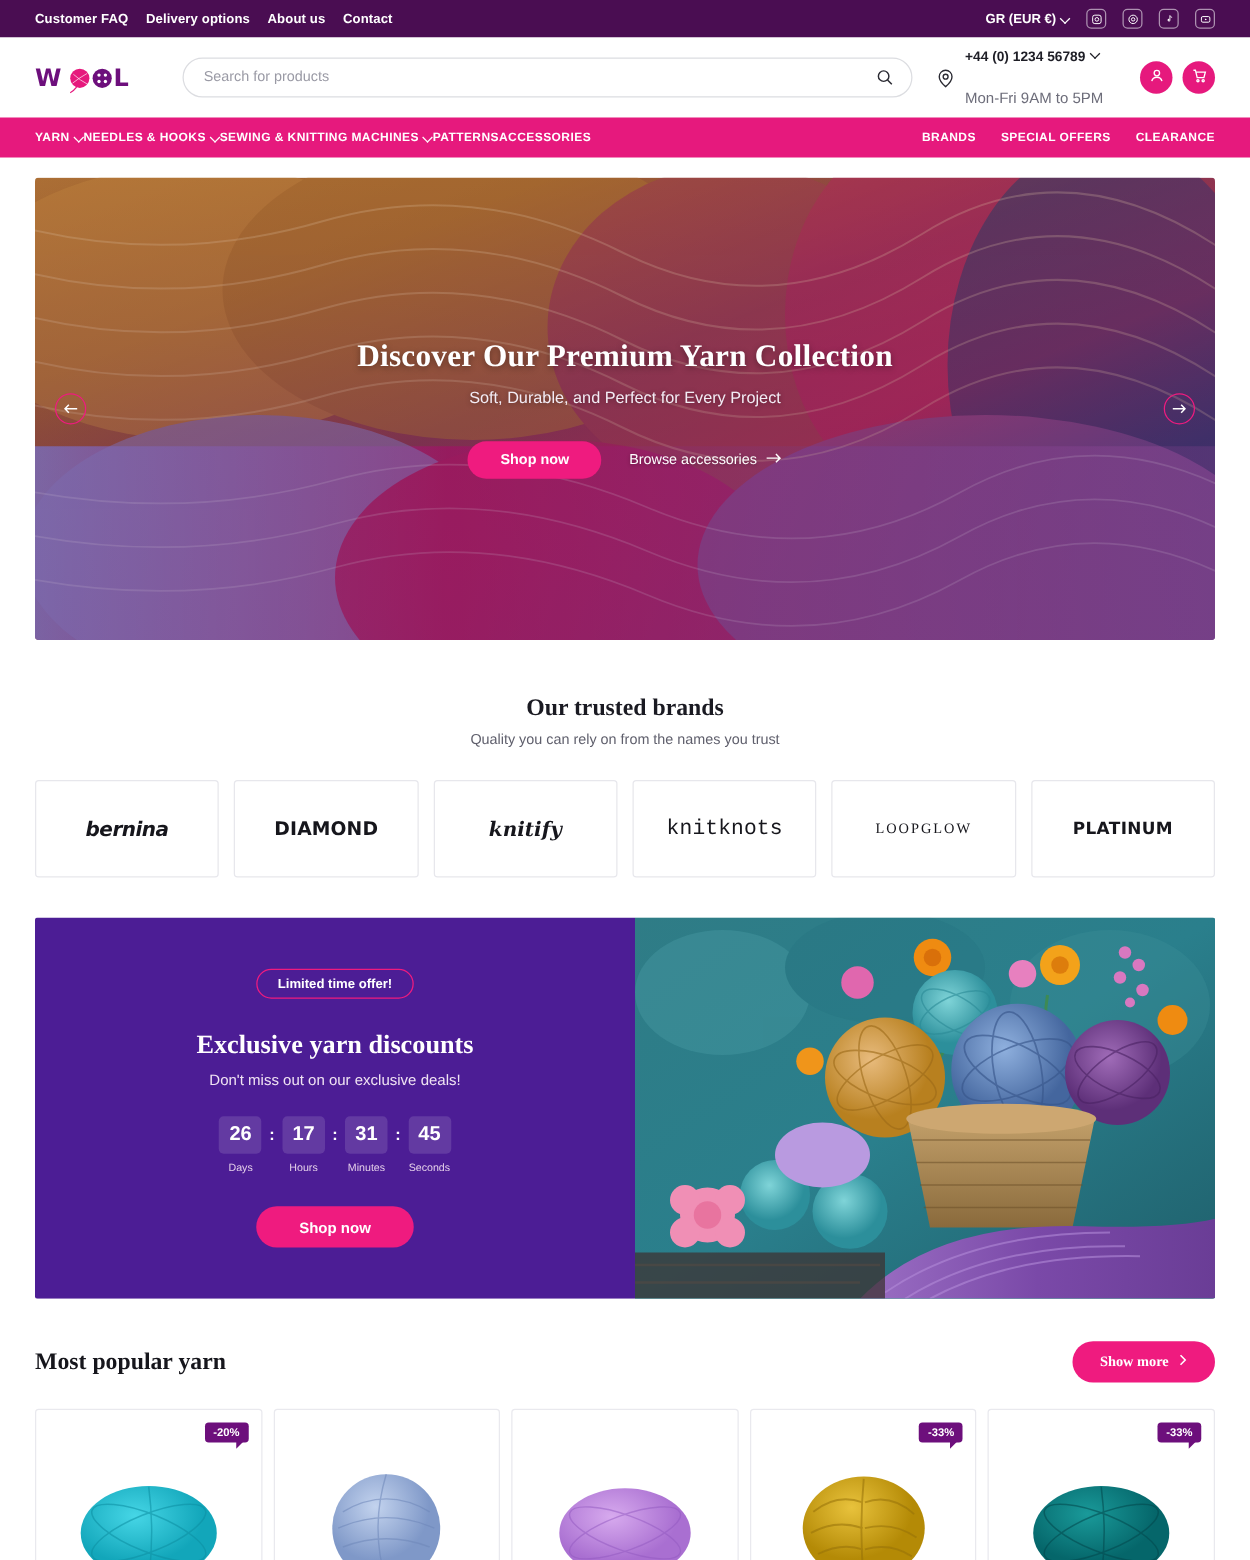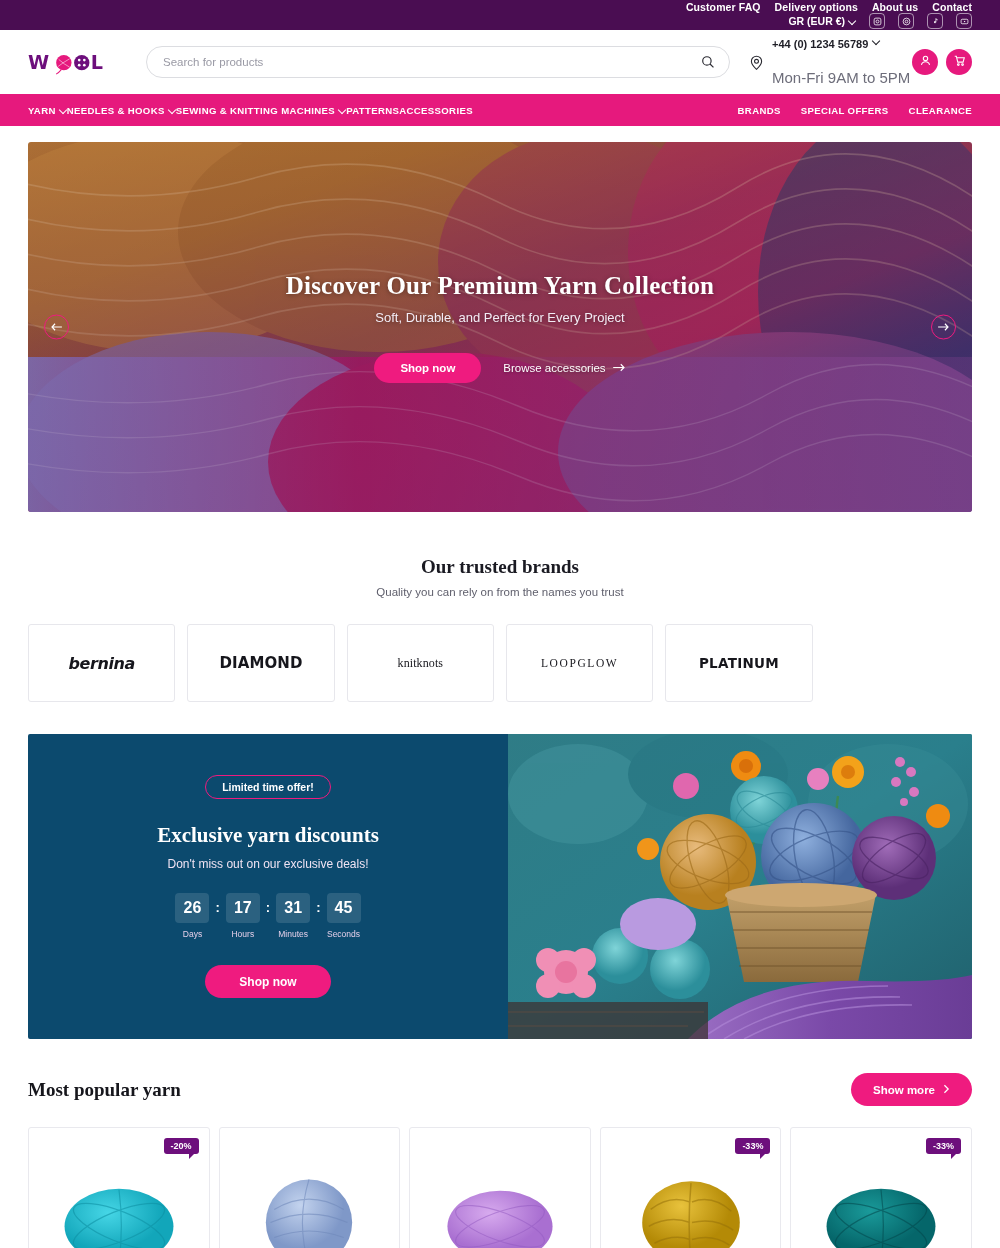--- a/index.html
+++ b/index.html
@@ -17,21 +17,21 @@
   
   .topbar {
     background: #4a0d52;
     height: 30px;
     display: flex;
     align-items: center;
     color: #ffffff;
   }
   .topbar-inner {
     width: 944px; margin: 0 auto;
-    display: flex; align-items: flex-end; justify-content: space-between; flex-direction: column;
+    display: flex; align-items: center; justify-content: space-between;
   }
   .topbar-links { display: flex; align-items: center; gap: 14px; }
   .topbar-links a {
     color: #ffffff; text-decoration: none;
     font-size: 10.5px; font-weight: bold; letter-spacing: .1px;
   }
   .topbar-right { display: flex; align-items: center; gap: 13px; }
   .currency {
     display: flex; align-items: center; gap: 4px;
     font-size: 10.5px; font-weight: bold; color: #fff;
@@ -80,21 +80,21 @@
   .search .sicon { color: #2b2b33; display: flex; }
 
   .phone-block {
     margin-left: 18px; display: flex; align-items: center; gap: 7px;
   }
   .pin { color: #2b2b33; display: flex; }
   .phone-text .pnum {
     font-size: 11px; font-weight: bold; color: #1e1e26;
     display: flex; gap: 5px;
   }
-  .phone-text .phrs { font-size: 15px; color: #6d6d7a; margin-top: 19px; }
+  .phone-text .phrs { font-size: 12px; color: #6d6d7a; margin-top: 19px; }
 
   .hdr-actions { margin-left: auto; display: flex; align-items: center; gap: 8px; }
   .circ-btn {
     width: 26px; height: 26px; border-radius: 50%;
     background: #e6197d; color: #fff;
     display: flex; align-items: center; justify-content: center;
     border: none; cursor: pointer;
   }
 
   
@@ -175,32 +175,32 @@
   }
   .brand-card {
     height: 78px; border: 1px solid #e7e7ec; border-radius: 3px;
     background: #fff;
     display: flex; align-items: center; justify-content: center;
   }
   .brand-name { font-size: 15px; color: #16161c; white-space: nowrap; }
   .bn-bernina { font-family: "DejaVu Sans", sans-serif; font-weight: bold; font-style: italic; font-size: 16px; letter-spacing: -.4px; }
   .bn-diamond { font-family: "DejaVu Sans", sans-serif; font-weight: bold; font-size: 15px; letter-spacing: .1px; }
   .bn-knitify { font-family: "DejaVu Serif", serif; font-weight: bold; font-style: italic; font-size: 16px; }
-  .bn-knitknots { font-family: Liberation Serif, serif; font-size: 12px; letter-spacing: .1px; }
+  .bn-knitknots { font-family: Liberation Mono, monospace; font-size: 17px; letter-spacing: .1px; }
   .bn-loopglow { font-family: "Liberation Serif", serif; font-size: 11.5px; letter-spacing: 1.6px; }
   .bn-platinum { font-family: "DejaVu Sans", sans-serif; font-weight: bold; font-size: 13.5px; letter-spacing: .3px; }
 
   
   .promo {
     margin-top: 32px; width: 944px;
     display: grid; grid-template-columns: 480px 1fr;
     height: 305px; overflow: hidden; border-radius: 2px;
   }
   .promo-left {
-    background: #0c4a6e; color: #fff;
+    background: #4c1d95; color: #fff;
     display: flex; flex-direction: column; align-items: center; justify-content: center;
     padding: 24px;
   }
   .promo-badge {
     border: 1px solid #ef1b7f; border-radius: 14px;
     padding: 5px 16px; font-size: 10.5px; font-weight: bold; color: #fff;
   }
   .promo-title {
     margin-top: 24px;
     font-family: Liberation Serif, serif;
@@ -231,21 +231,21 @@
   .prod-head { display: flex; align-items: center; justify-content: space-between; }
   .prod-title {
     font-family: "Liberation Serif", serif;
     font-size: 19px; font-weight: bold; color: #16161c;
   }
   .show-more {
     background: #ef1b7f; border: none; color: #fff; cursor: pointer;
     border-radius: 20px; height: 33px; padding: 0 22px;
     font-size: 11.5px; font-weight: bold;
     display: flex; align-items: center; gap: 8px;
-    font-family: Liberation Sans, sans-serif;
+    font-family: Liberation Serif, serif;
   }
   .prod-grid {
     margin-top: 21px;
     display: grid; grid-template-columns: repeat(5, 1fr); gap: 9px;
   }
   .prod-card {
     border: 1px solid #e9e9ee; border-radius: 3px; background: #fff;
     height: 250px; position: relative; overflow: hidden;
     display: flex; align-items: flex-start; justify-content: center;
     padding-top: 36px;
@@ -488,20 +488,23 @@
     <div class="sec-title">Our trusted brands</div>
     <div class="sec-sub">Quality you can rely on from the names you trust</div>
     <div class="brand-grid">
       <div class="brand-card">
         <span class="brand-name bn-bernina">bernina</span>
       </div>
       <div class="brand-card">
         <span class="brand-name bn-diamond">DIAMOND</span>
       </div>
       <div class="brand-card">
+        <span class="brand-name bn-knitify">knitify</span>
+      </div>
+      <div class="brand-card">
         <span class="brand-name bn-knitknots">knitknots</span>
       </div>
       <div class="brand-card">
         <span class="brand-name bn-loopglow">LOOPGLOW</span>
       </div>
       <div class="brand-card">
         <span class="brand-name bn-platinum">PLATINUM</span>
       </div>
     </div>
   </div>

